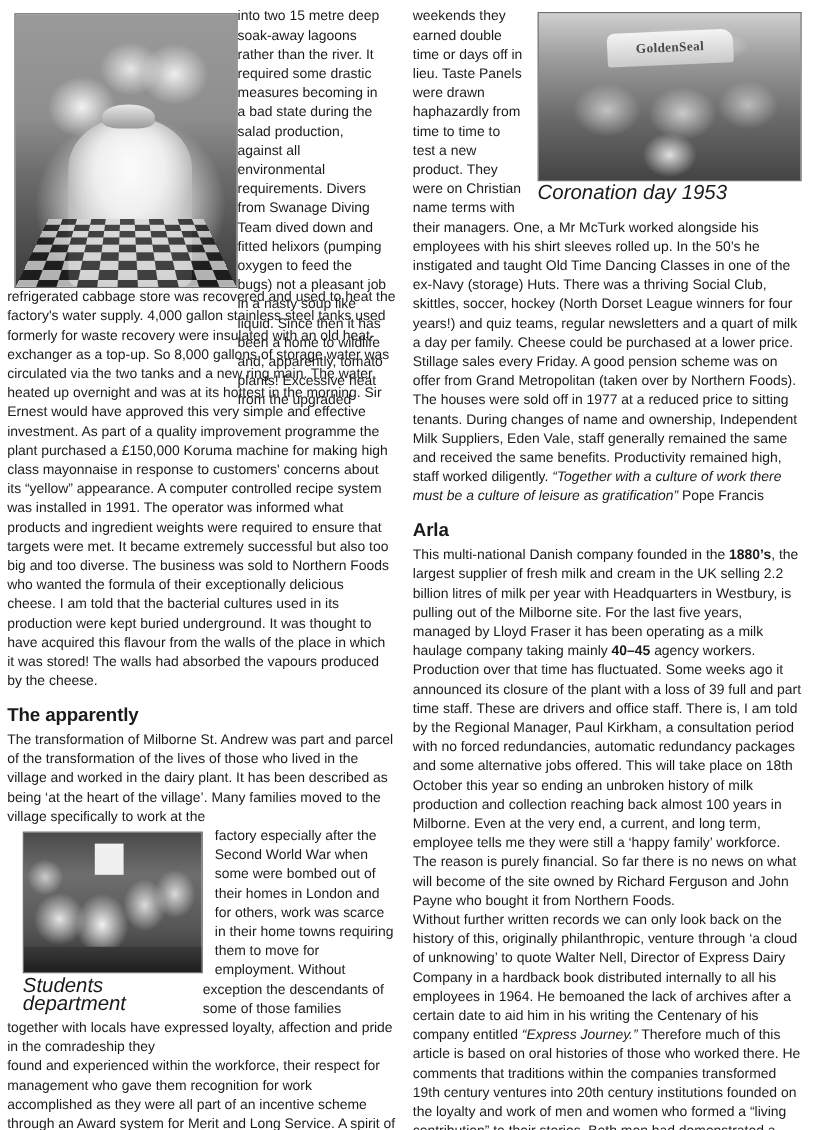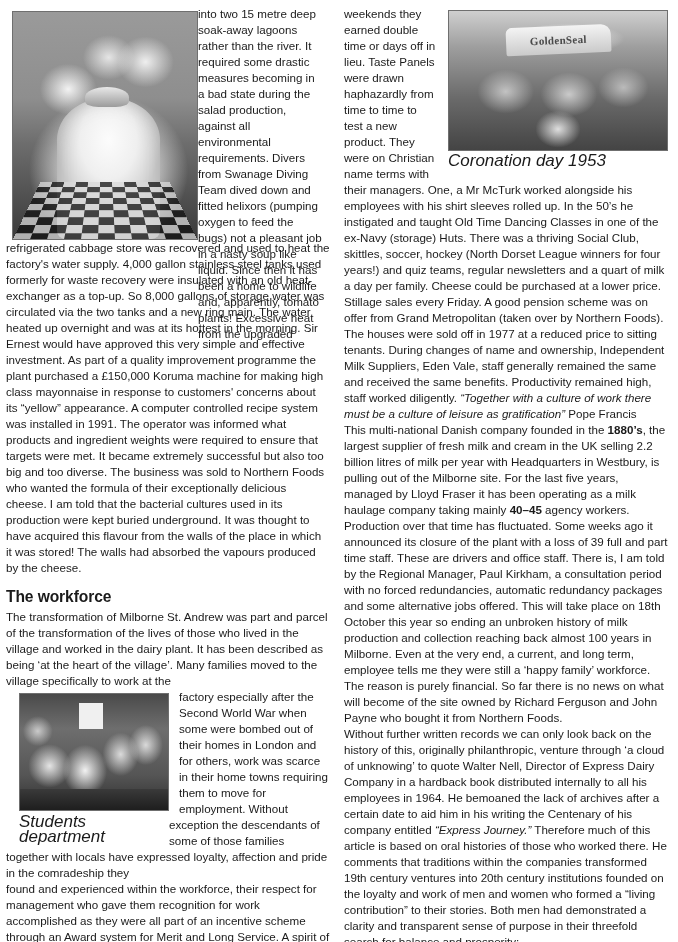--- a/index.html
+++ b/index.html
@@ -178,21 +178,21 @@
 
       <div class="fig fig-1">
         <div class="ph ph1">
           <div class="ph1-fg"></div>
           <div class="ph1-hat"></div>
         </div>
       </div>
 
       <p class="body">refrigerated cabbage store was recovered and used to heat the factory's water supply. 4,000 gallon stainless steel tanks used formerly for waste recovery were insulated with an old heat-exchanger as a top-up. So 8,000 gallons of storage water was circulated via the two tanks and a new ring main. The water heated up overnight and was at its hottest in the morning. Sir Ernest would have approved this very simple and effective investment. As part of a quality improvement programme the plant purchased a £150,000 Koruma machine for making high class mayonnaise in response to customers' concerns about its “yellow” appearance. A computer controlled recipe system was installed in 1991. The operator was informed what products and ingredient weights were required to ensure that targets were met. It became extremely successful but also too big and too diverse. The business was sold to Northern Foods who wanted the formula of their exceptionally delicious cheese. I am told that the bacterial cultures used in its production were kept buried underground. It was thought to have acquired this flavour from the walls of the place in which it was stored! The walls had absorbed the vapours produced by the cheese.</p>
 
-      <h2 class="sec">The workforce</h2>
+      <h2 class="sec">The apparently</h2>
 
       <p class="body">The transformation of Milborne St. Andrew was part and parcel of the transformation of the lives of those who lived in the village and worked in the dairy plant. It has been described as being ‘at the heart of the village’. Many families moved to the village specifically to work at the</p>
 
       <div class="fig fig-3">
         <div class="ph ph3">
           <div class="ph3-paper"></div>
           <div class="ph3-desk"></div>
         </div>
       </div>
       <div class="cap cap-3">Students department</div>
@@ -210,20 +210,21 @@
             <span>GoldenSeal</span>
           </div>
         </div>
       </div>
       <div class="cap cap-2">Coronation day 1953</div>
 
       <p class="body">weekends they earned double time or days off in lieu. Taste Panels were drawn haphazardly from time to time to test a new product. They were on Christian name terms with their managers. One, a Mr McTurk worked alongside his</p>
 
       <p class="body"><span>employees with his shirt sleeves rolled up. In the 50’s he instigated and taught Old Time Dancing Classes in one of the ex-Navy (storage) Huts. There was a thriving Social Club, skittles, soccer, hockey (North Dorset League winners for four years!) and quiz teams, regular newsletters and a quart of milk a day per family. Cheese could be purchased at a lower price. Stillage sales every Friday. A good pension scheme was on offer from Grand Metropolitan (taken over by Northern Foods). The houses were sold off in 1977 at a reduced price to sitting tenants. During changes of name and ownership, Independent Milk Suppliers, Eden Vale, staff generally remained the same and received the same benefits. Productivity remained high, staff worked diligently. </span><span class="it">“Together with a culture of work there must be a culture of leisure as gratification”</span><span> Pope Francis</span></p>
 
+      <h2 class="sec">Arla</h2>
 
       <p class="body"><span>This multi-national Danish company founded in the </span><span class="bd">1880’s</span><span>, the largest supplier of fresh milk and cream in the UK selling 2.2 billion litres of milk per year with Headquarters in Westbury, is pulling out of the Milborne site. For the last five years, managed by Lloyd Fraser it has been operating as a milk haulage company taking mainly </span><span class="bd">40–45</span><span> agency workers. Production over that time has fluctuated. Some weeks ago it announced its closure of the plant with a loss of 39 full and part time staff. These are drivers and office staff. There is, I am told by the Regional Manager, Paul Kirkham, a consultation period with no forced redundancies, automatic redundancy packages and some alternative jobs offered. This will take place on 18th October this year so ending an unbroken history of milk production and collection reaching back almost 100 years in Milborne. Even at the very end, a current, and long term, employee tells me they were still a ‘happy family’ workforce. The reason is purely financial. So far there is no news on what will become of the site owned by Richard Ferguson and John Payne who bought it from Northern Foods.</span></p>
 
 
       <p class="body"><span>Without further written records we can only look back on the history of this, originally philanthropic, venture through ‘a cloud of unknowing’ to quote Walter Nell, Director of Express Dairy Company in a hardback book distributed internally to all his employees in 1964. He bemoaned the lack of archives after a certain date to aid him in his writing the Centenary of his company entitled </span><span class="it">“Express Journey.”</span><span> Therefore much of this article is based on oral histories of those who worked there. He comments that traditions within the companies transformed 19th century ventures into 20th century institutions founded on the loyalty and work of men and women who formed a “living contribution” to their stories. Both men had demonstrated a clarity and transparent sense of purpose in their threefold search for balance and prosperity; </span></p>
 
     </div>
   </div>
 
   <div style="position:absolute; left:198px; top:6px; width:126px; font-size:11.6px; line-height:16.0px;">into two 15 metre deep soak-away lagoons rather than the river. It required some drastic measures becoming in a bad state during the salad production, against all environmental requirements. Divers from Swanage Diving Team dived down and fitted helixors (pumping oxygen to feed the bugs) not a pleasant job in a nasty soup like liquid. Since then it has been a home to wildlife and, apparently, tomato plants! Excessive heat from the upgraded</div>

